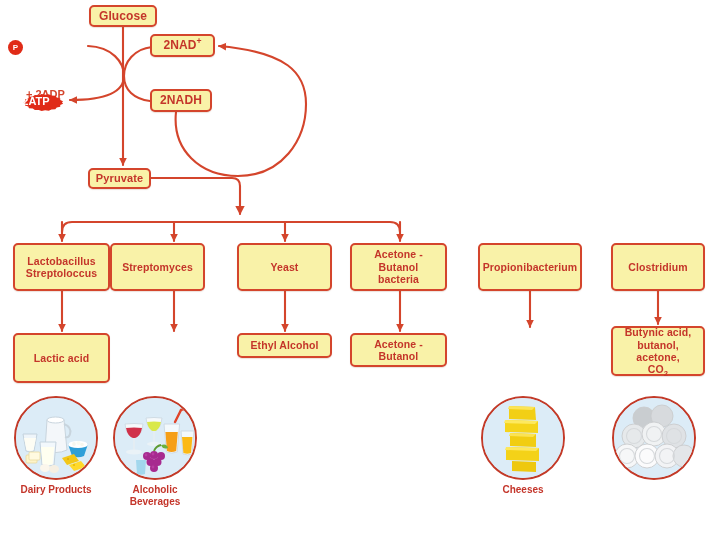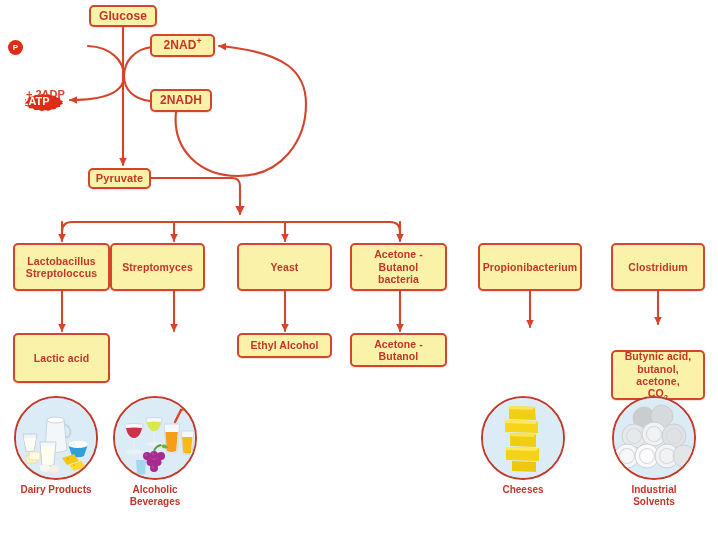--- a/index.html
+++ b/index.html
@@ -92,21 +92,21 @@
   #o-4{left:478px;top:243px;width:104px;}
   #o-5{left:611px;top:243px;width:94px;}
 
   
   .prod{font-size:10.5px;}
   #p-0{left:13px; top:333px;width:97px;height:50px;}
   #p-1{left:126px;top:333px;width:95px;height:34px;}
   #p-2{left:237px;top:333px;width:95px;height:25px;text-align:center;}
   #p-3{left:350px;top:333px;width:97px;height:34px;}
   #p-4{left:478px;top:329px;width:104px;height:42px;}
-  #p-5{left:611px;top:326px;width:94px;height:50px;margin-top:24px;}
+  #p-5{left:611px;top:326px;width:94px;height:50px;}
 
   
   .circle-wrap{position:absolute;width:84px;height:84px;}
   .circle{
     position:absolute;left:0;top:0;width:84px;height:84px;
     border-radius:50%;
     border:2px solid #c33a28;
     background:#dcecf7;
     overflow:hidden;
     box-sizing:border-box;
@@ -352,19 +352,15 @@
         <g fill="none" stroke="#d6d9dc" stroke-width="1.1">
           <circle cx="20" cy="38" r="7.5"></circle>
             <circle cx="40" cy="36" r="7.5"></circle>
           <circle cx="60" cy="38" r="7.5"></circle>
             <circle cx="13" cy="58" r="7.5"></circle>
           <circle cx="33" cy="58" r="7.5"></circle>
             <circle cx="53" cy="58" r="7.5"></circle>
         </g>
       </svg>
     </div>
-    <div class="cap">
-      <span>Industrial</span><br>
-      <span>Solvents</span>
-    </div>
   </div>
 
 </div>
 
 </body></html>

